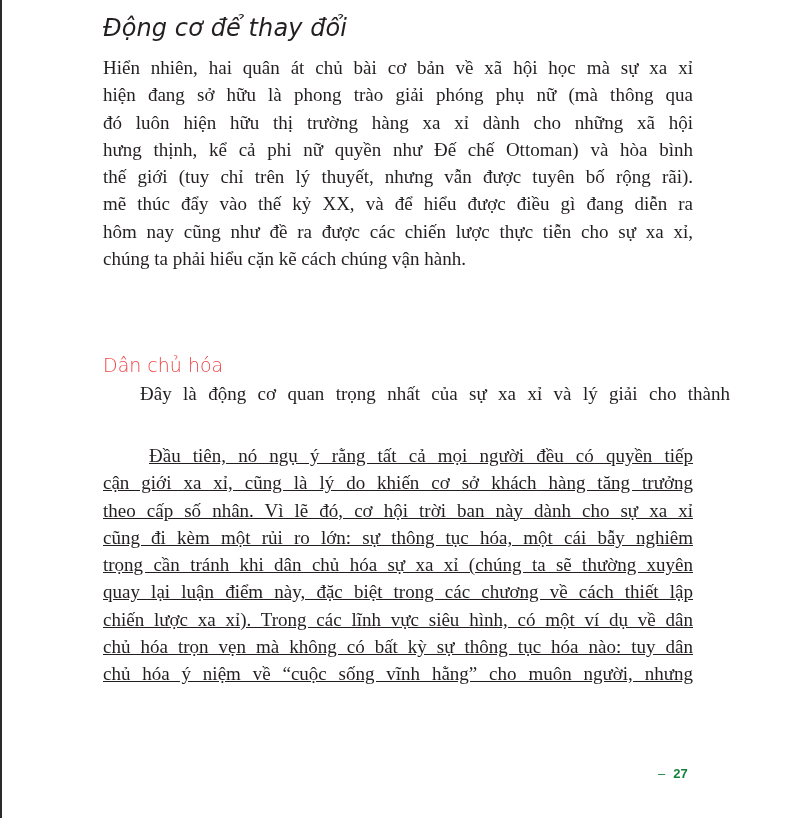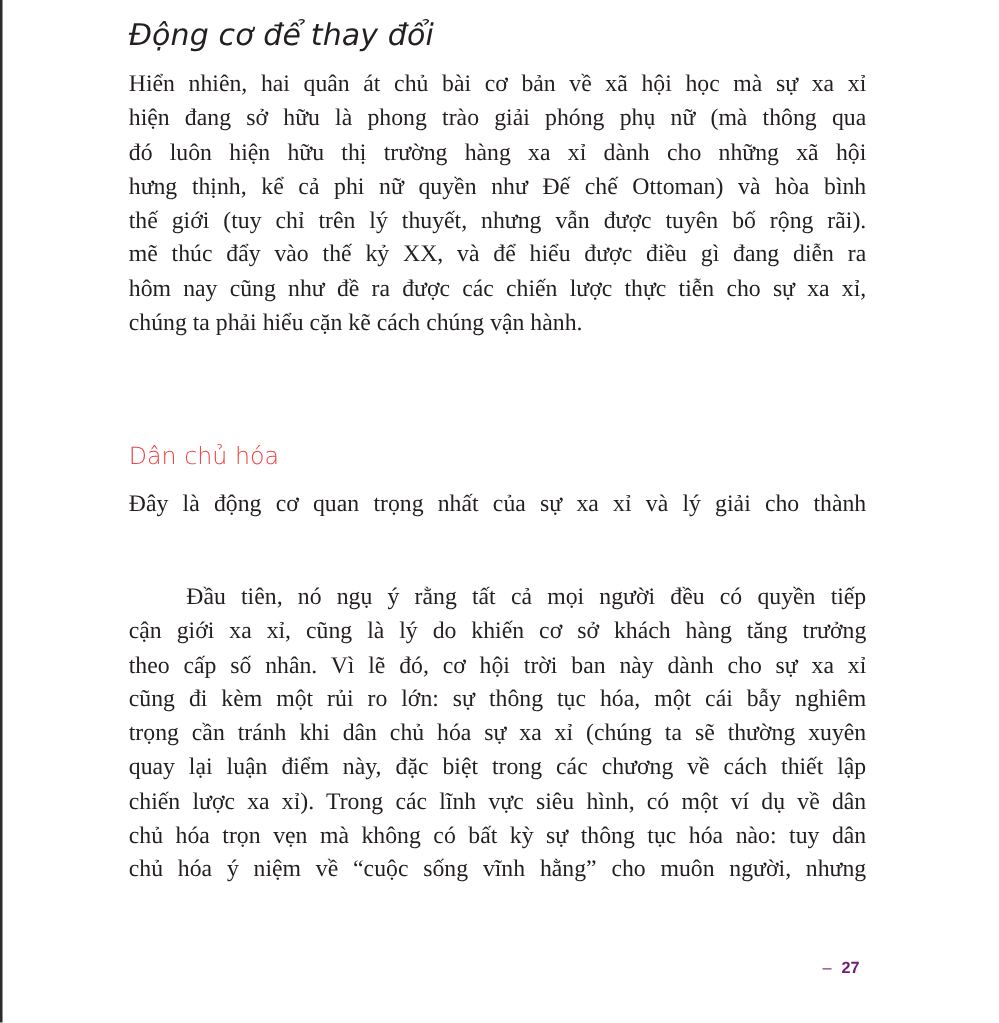--- a/index.html
+++ b/index.html
@@ -63,30 +63,30 @@
     .h-section {
       position: absolute;
       top: 354px;
       left: 0;
       font-family: "DejaVu Sans", sans-serif;
       font-size: 19px;
       font-weight: 300;
       color: #ef4444;
       white-space: nowrap;
     }
-    .p2 { top: 390px; }
-    .p3 { top: 464px; }
+    .p2 { top: 380px; margin-left: 37px; }
+    .p3 { top: 442px; text-decoration: underline; }
     .page-number {
       position: absolute;
       left: 658px;
       top: 766px;
       font-family: "Liberation Sans", sans-serif;
       font-size: 13px;
       font-weight: 700;
-      color: #701a75;
+      color: #15803d;
       white-space: nowrap;
     }
     .page-number .dash {
       font-weight: 400;
       margin-right: 8px;
     }
   </style>
 </head>
 <body>
 

